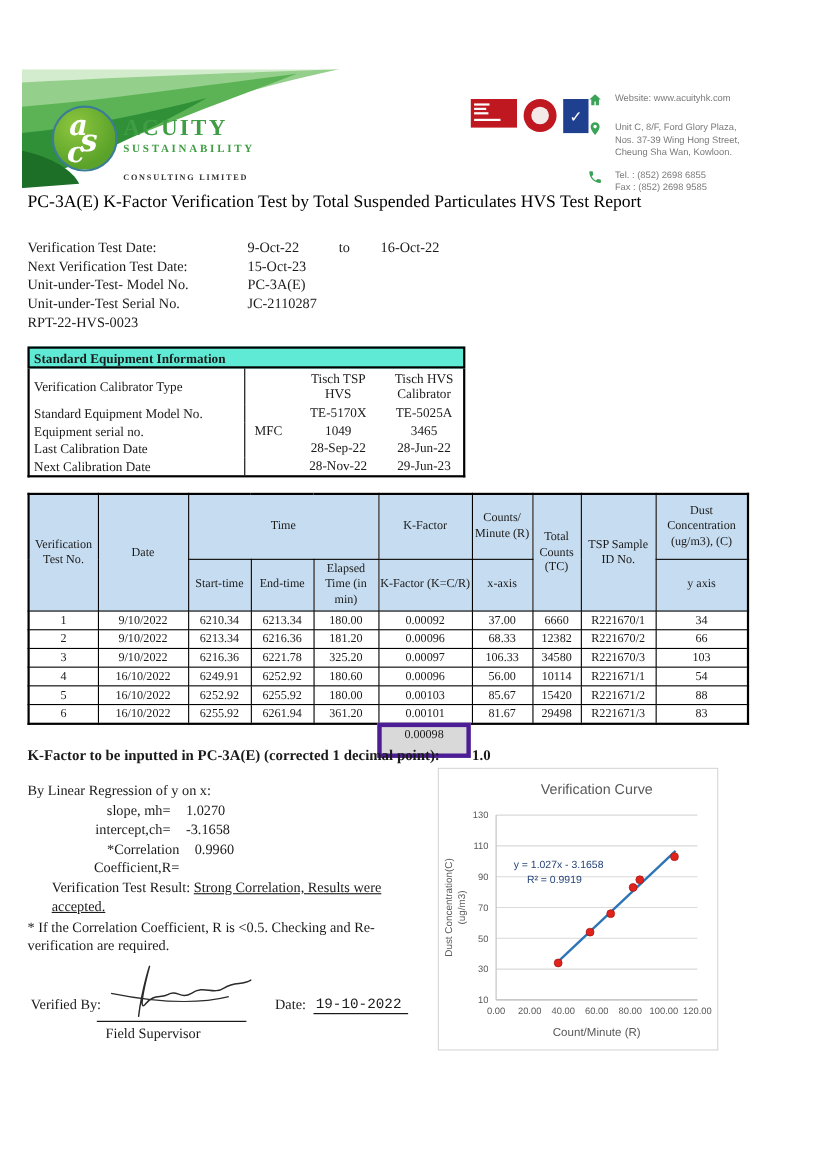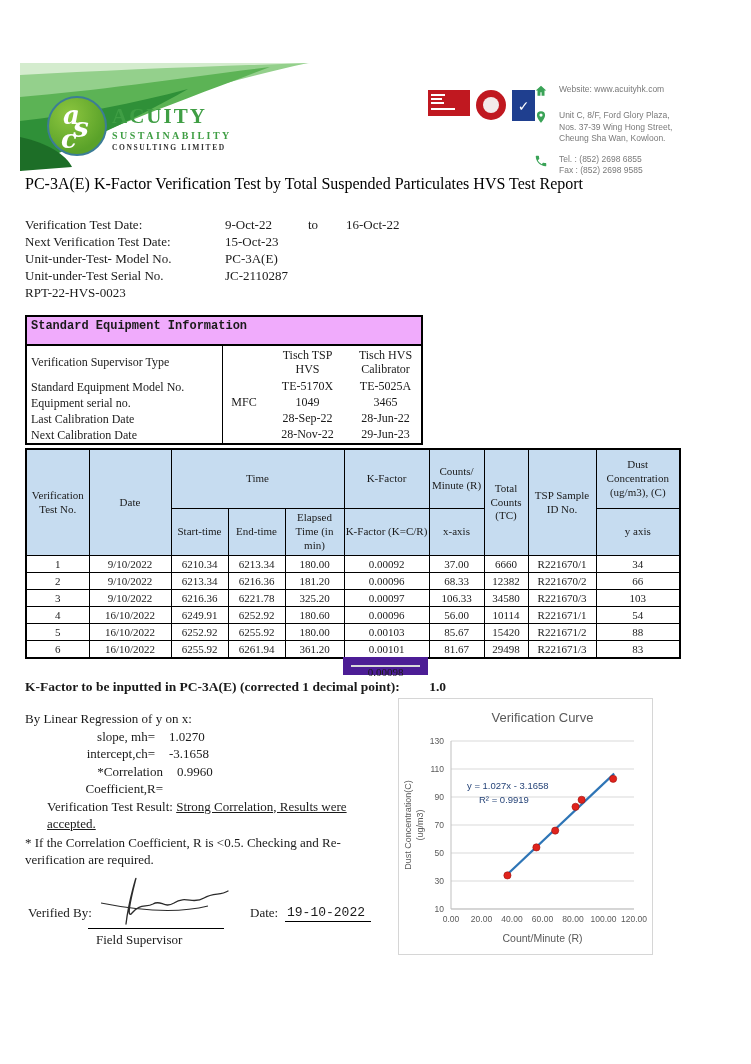--- a/index.html
+++ b/index.html
@@ -15,21 +15,21 @@
   .logo-monogram{position:absolute;left:0;top:0;width:100%;height:100%;
     color:#fff;font-family:"DejaVu Serif",serif;font-style:italic;}
   .logo-monogram span{position:absolute;font-weight:bold;line-height:1;}
   .lm-a{left:14px;top:4px;font-size:26px;}
   .lm-s{left:24px;top:16px;font-size:28px;}
   .lm-c{left:12px;top:28px;font-size:26px;}
   .logo-text{left:112px;top:106px;width:170px;}
   .logo-name{font-family:"Liberation Serif",serif;font-weight:bold;font-size:21px;
     color:#3f9e44;letter-spacing:2px;line-height:1;}
   .logo-sub{font-size:10px;color:#3f9e44;letter-spacing:2.5px;font-weight:bold;margin-top:3px;}
-  .logo-sub2{font-size:7.5px;color:#333;letter-spacing:1.6px;font-weight:bold;margin-top:2px;}
+  .logo-sub2{font-size:7.5px;color:#333;letter-spacing:1.6px;font-weight:bold;margin-top:16px;}
 
   .badges{left:428px;top:90px;height:36px;display:flex;align-items:flex-start;gap:6px;}
   .badge-red{width:42px;height:26px;background:#c01820;position:relative;}
   .badge-red i{position:absolute;left:3px;height:2px;background:#fff;}
   .badge-seal{width:30px;height:30px;border-radius:50%;background:#c01820;position:relative;}
   .badge-seal::after{content:"";position:absolute;left:7px;top:7px;width:16px;height:16px;
     border-radius:50%;background:#f3e9e9;}
   .badge-blue{width:23px;height:31px;background:#1f3f8f;color:#fff;font-size:14px;
     display:flex;align-items:center;justify-content:center;font-family:"Liberation Sans",sans-serif;}
 
@@ -39,41 +39,41 @@
   .contact-icon{width:15px;flex:0 0 15px;color:#3aa357;}
   .contact-icon svg{width:14px;height:14px;fill:#3aa357;}
 
   
   .report-title{left:25px;top:175px;width:710px;font-size:16px;color:#000;}
   .info-block{left:25px;top:216px;width:480px;font-size:13px;}
   .info-row{display:grid;grid-template-columns:200px 83px 38px auto;height:17px;line-height:17px;}
 
   
   .eq-table{left:25px;top:315px;width:398px;font-size:12px;}
-  .eq-header{border:2px solid #000;background:#f0abfc;font-weight:bold;
-    padding:1px 4px;height:31px;line-height:17px;box-sizing:border-box;width:100%;font-family:Liberation Mono, monospace;}
+  .eq-header{border:2px solid #000;background:#5eead4;font-weight:bold;
+    padding:1px 4px;height:20px;line-height:17px;box-sizing:border-box;width:100%;}
   .eq-body{border:2px solid #000;border-top:none;box-sizing:border-box;}
   .eq-row{display:grid;grid-template-columns:196px 42px 85px 71px;align-items:center;}
   .eq-label{padding-left:4px;border-right:1px solid #000;align-self:stretch;display:flex;align-items:center;}
   .eq-c{text-align:center;line-height:1.15;}
   .eq-row-tall{height:33px;}
   .eq-row-s{height:16px;}
 
   
   table.results{position:absolute;left:25px;top:448px;border-collapse:collapse;table-layout:fixed;
     font-size:11px;}
   table.results th,table.results td{border:1px solid #000;padding:0 1px;text-align:center;
     vertical-align:middle;overflow:hidden;}
   table.results th{background:#c6dcf0;font-weight:normal;line-height:1.25;}
   table.results{border:2px solid #000;}
   tr.hrow1 th{height:58px;}
   tr.hrow2 th{height:46px;}
   tr.drow td{height:16px;}
-  .avg-cell{left:343px;top:657px;width:85px;height:18px;background:#d9d9d9;
-    border:8px solid #4c1d95;box-sizing:border-box;text-align:center;font-size:11px;line-height:15px;}
+  .avg-cell{left:343px;top:657px;width:85px;height:32px;background:#d9d9d9;
+    border:4px solid #4c1d95;box-sizing:border-box;text-align:center;font-size:11px;line-height:15px;}
 
   
   .kfactor-line{left:25px;top:679px;width:460px;font-size:13.5px;font-weight:bold;}
   .kfactor-line b{margin-left:26px;}
   .regression{left:25px;top:710px;width:360px;font-size:13px;line-height:17.5px;}
   .reg-row{display:flex;}
   .reg-label{width:130px;text-align:right;}
   .reg-val{margin-left:14px;}
   .reg-result{padding-left:22px;}
   .reg-underline{text-decoration:underline;}
@@ -197,21 +197,21 @@
       <span>RPT-22-HVS-0023</span>
         <span></span>
         <span></span>
     </div>
   </div>
 
   <div class="abs eq-table">
     <div class="eq-header">Standard Equipment Information</div>
     <div class="eq-body">
       <div class="eq-row eq-row-tall">
-        <span class="eq-label">Verification Supervisor Type</span>
+        <span class="eq-label">Verification Calibrator Type</span>
         <span class="eq-c"></span>
         <span class="eq-c" style="padding:0 12px;">Tisch TSP HVS</span>
         <span class="eq-c">Tisch HVS Calibrator</span>
       </div>
       <div class="eq-row eq-row-s">
         <span class="eq-label">Standard Equipment Model No.</span>
         <span class="eq-c"></span>
         <span class="eq-c">TE-5170X</span>
         <span class="eq-c">TE-5025A</span>
       </div>

